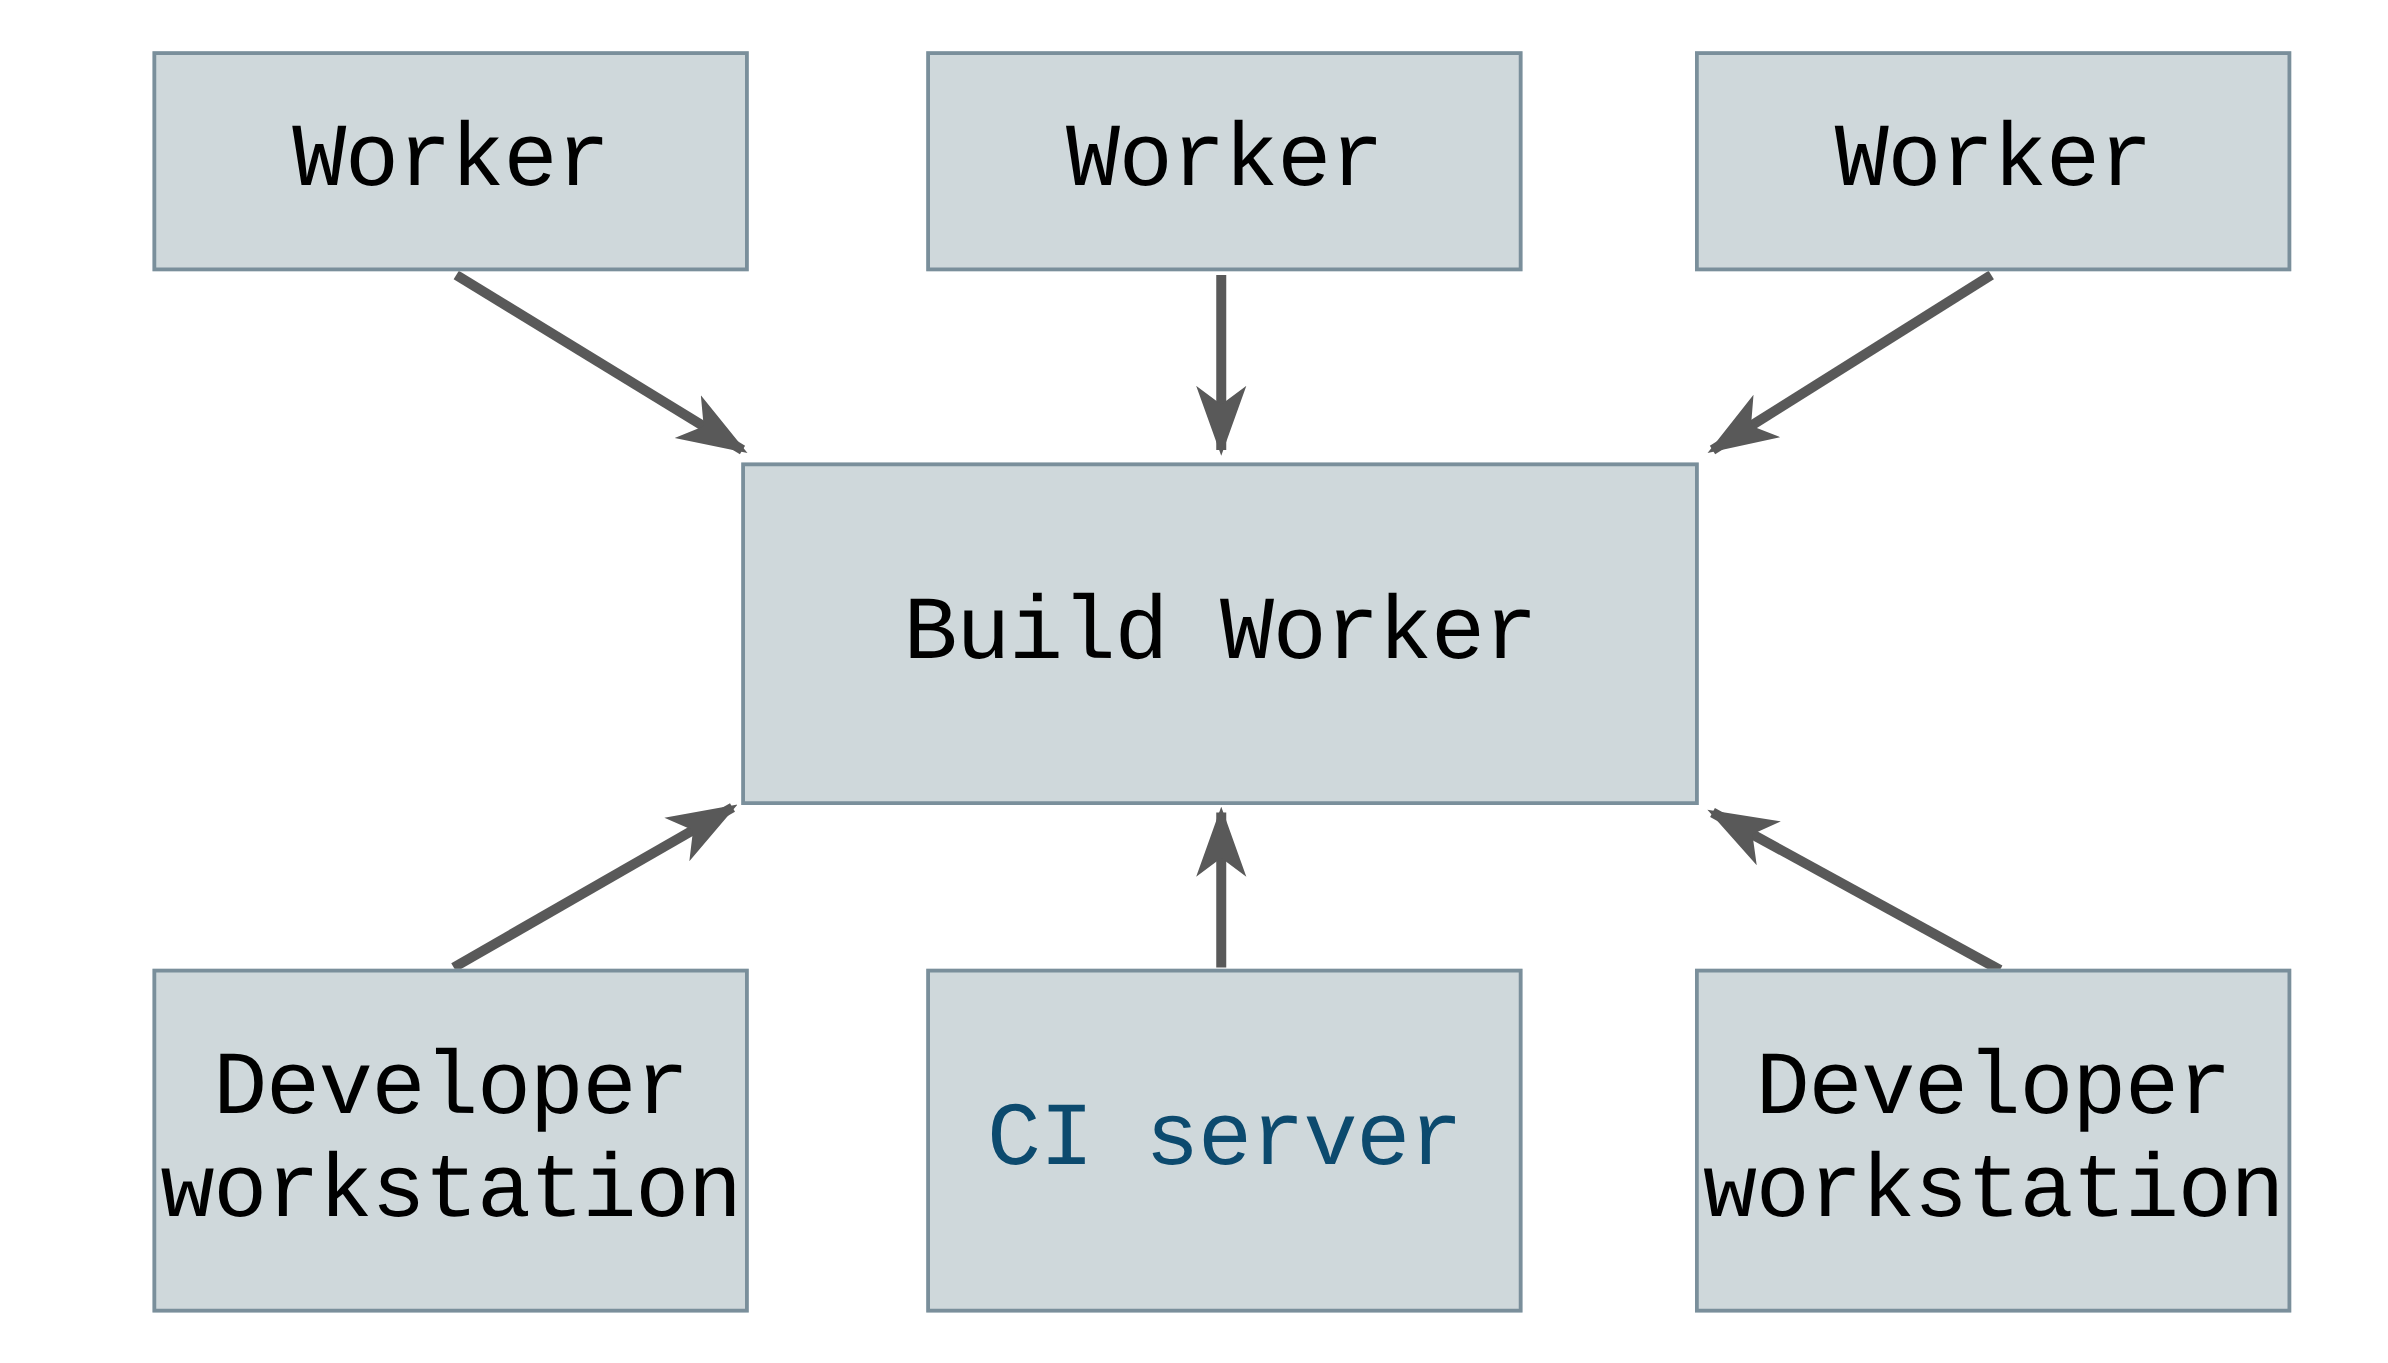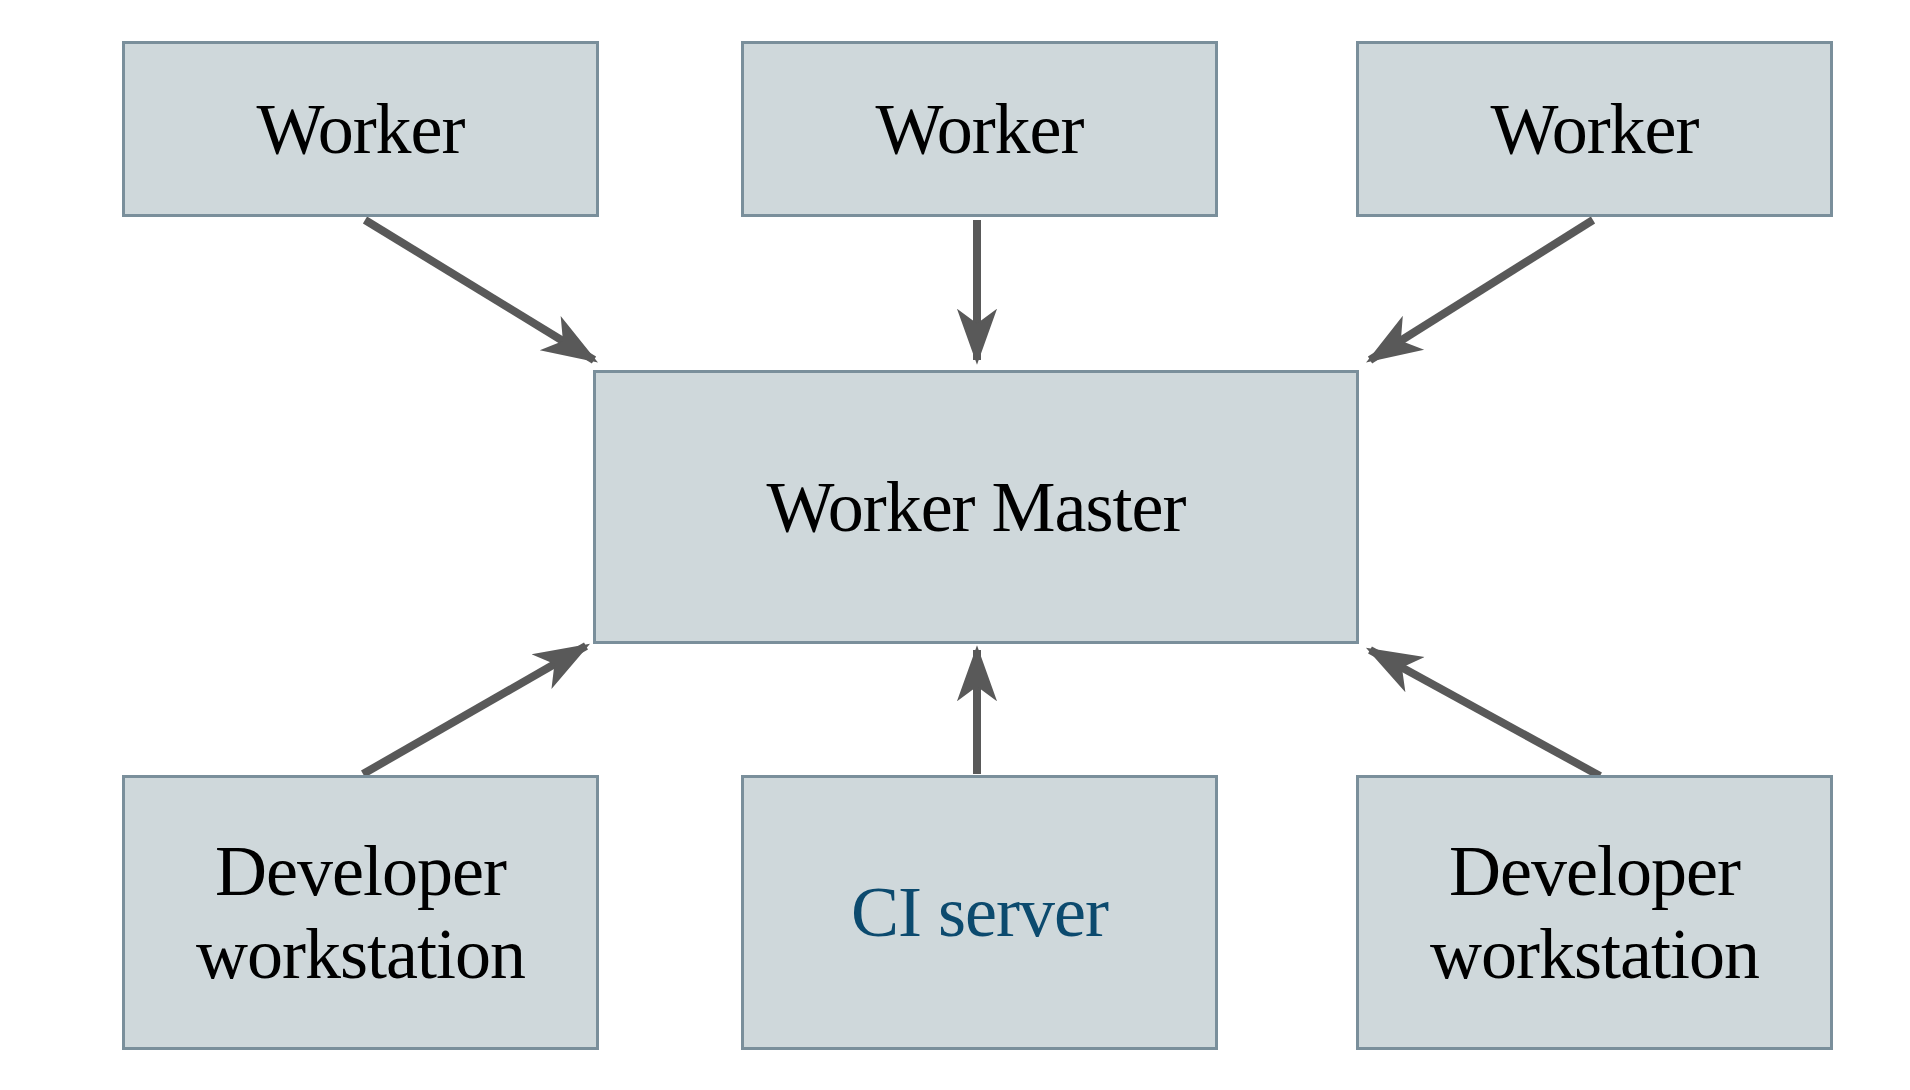--- a/index.html
+++ b/index.html
@@ -6,21 +6,21 @@
     margin: 0;
     padding: 0;
     background: #ffffff;
   }
   .stage {
     position: relative;
     width: 1910px;
     height: 1090px;
     overflow: hidden;
     background: #ffffff;
-    font-family: Liberation Serif, serif;
+    font-family: Liberation Mono, monospace;
   }
   .arrows-layer {
     position: absolute;
     left: 0;
     top: 0;
     width: 1910px;
     height: 1090px;
     z-index: 1;
   }
   .node {
@@ -65,21 +65,21 @@
       <div class="node" style="left: 122px; top: 41px; width: 477px; height: 176px; background: rgb(207, 216, 219); border-color: rgb(122, 143, 155);">
         <span class="node-label" style="color: rgb(0, 0, 0);">Worker</span>
       </div>
       <div class="node" style="left: 741px; top: 41px; width: 477px; height: 176px; background: rgb(207, 216, 219); border-color: rgb(122, 143, 155);">
         <span class="node-label" style="color: rgb(0, 0, 0);">Worker</span>
       </div>
       <div class="node" style="left: 1356px; top: 41px; width: 477px; height: 176px; background: rgb(207, 216, 219); border-color: rgb(122, 143, 155);">
         <span class="node-label" style="color: rgb(0, 0, 0);">Worker</span>
       </div>
       <div class="node" style="left: 593px; top: 370px; width: 766px; height: 274px; background: rgb(207, 216, 219); border-color: rgb(122, 143, 155);">
-        <span class="node-label" style="color: rgb(0, 0, 0);">Worker Master</span>
+        <span class="node-label" style="color: rgb(0, 0, 0);">Build Worker</span>
       </div>
       <div class="node" style="left: 122px; top: 775px; width: 477px; height: 275px; background: rgb(207, 216, 219); border-color: rgb(122, 143, 155);">
         <span class="node-label" style="color: rgb(0, 0, 0);">Developer workstation</span>
       </div>
       <div class="node" style="left: 741px; top: 775px; width: 477px; height: 275px; background: rgb(207, 216, 219); border-color: rgb(122, 143, 155);">
         <span class="node-label" style="color: #0c4a6e;">CI server</span>
       </div>
       <div class="node" style="left: 1356px; top: 775px; width: 477px; height: 275px; background: rgb(207, 216, 219); border-color: rgb(122, 143, 155);">
         <span class="node-label" style="color: rgb(0, 0, 0);">Developer workstation</span>
       </div>

